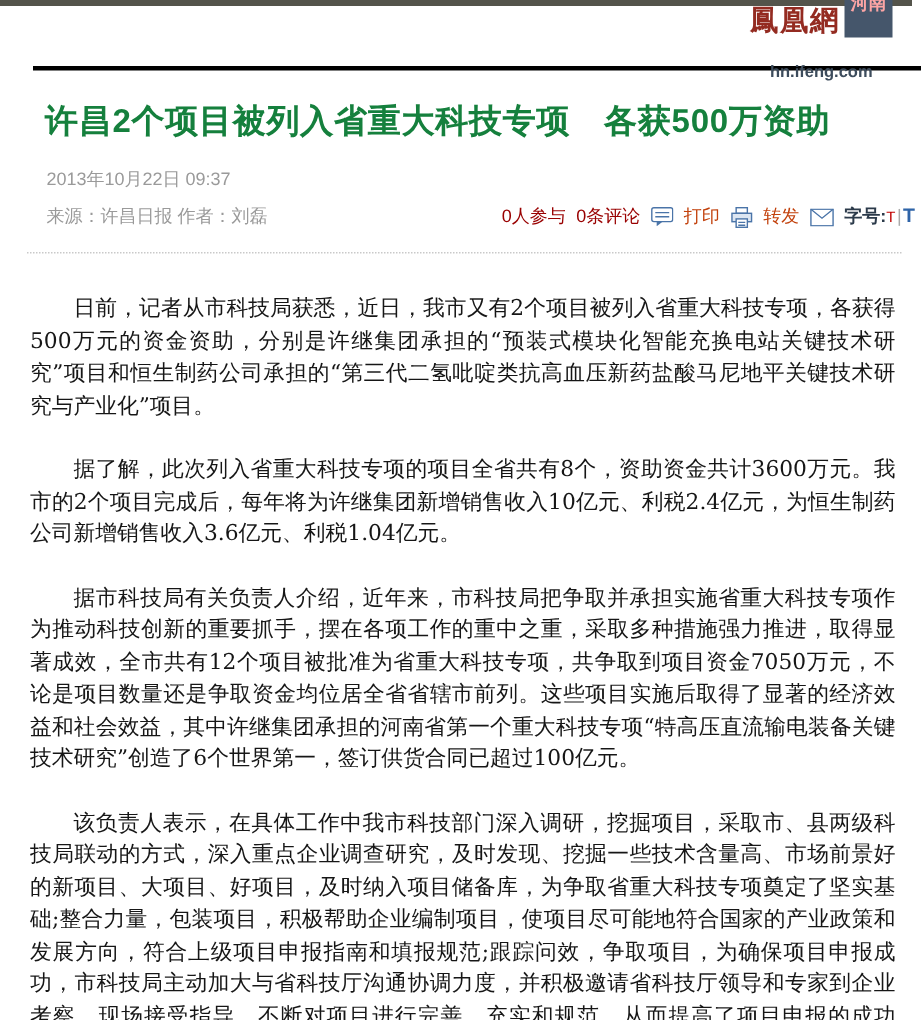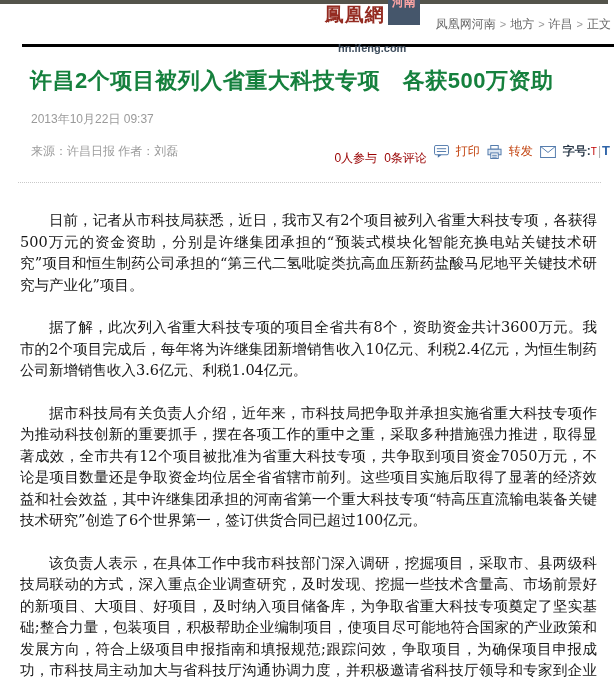--- a/index.html
+++ b/index.html
@@ -33,21 +33,21 @@
     margin:19px 18px 0 30px; letter-spacing:0.5px; line-height:30px;
   }
   .article-date { font-size:12px; color:#9a9a9a; margin:15px 0 0 31px; }
   .meta-row {
     display:flex; justify-content:space-between; align-items:center;
     margin:8px 4px 0 31px; font-size:12px;gap:11px;
   }
   .source-line { color:#9a9a9a; }
   .source-line a { color:#9a9a9a; text-decoration:none; cursor:pointer; }
   .toolbar { display:flex; align-items:center; gap:7px; font-size:12px; white-space:nowrap; }
-  .stat-link { color:#990000; text-decoration:none; cursor:pointer;margin-top:14px; }
+  .stat-link { color:#990000; text-decoration:none; cursor:pointer; }
   .tool-link { color:#c2410c; text-decoration:none; cursor:pointer; }
   .tool-icon { display:inline-flex; vertical-align:middle; cursor:pointer; }
   .fz-label { color:#2b3a4a;font-weight:bold; }
   .fz-small { color:#c00000; font-size:10px; text-decoration:none; cursor:pointer; }
   .fz-sep { color:#aaa; margin:0 1px; }
   .fz-big { color:#2f64a8; font-size:13px; font-weight:bold; text-decoration:none; cursor:pointer; }
   .dotted-sep { border-top:1px dotted #c9c9c9; margin:15px 13px 0 18px; }
   .article-body {
     margin:27px 17px 0 20px;
     font-family:"DejaVu Serif", "Liberation Serif", serif;
@@ -60,23 +60,20 @@
 
 <div class="topbar"></div>
 
 <div class="site-header">
   <div class="logo-block">
     <div class="logo-row">
       <span class="brand">鳳凰網</span>
       <span class="region-badge">河南</span>
     </div>
     <div class="domain">hn.ifeng.com</div>
-  </div>
-  <div class="breadcrumb">
-    <a>凤凰网河南</a><span class="crumb-sep">&gt;</span><a>地方</a><span class="crumb-sep">&gt;</span><a>许昌</a><span class="crumb-sep">&gt;</span><span>正文</span>
   </div>
 </div>
 
 <div class="header-rule"></div>
 
 <h1 class="article-title">许昌2个项目被列入省重大科技专项　各获500万资助</h1>
 
 <div class="article-date">2013年10月22日 09:37</div>
 
 <div class="meta-row">

